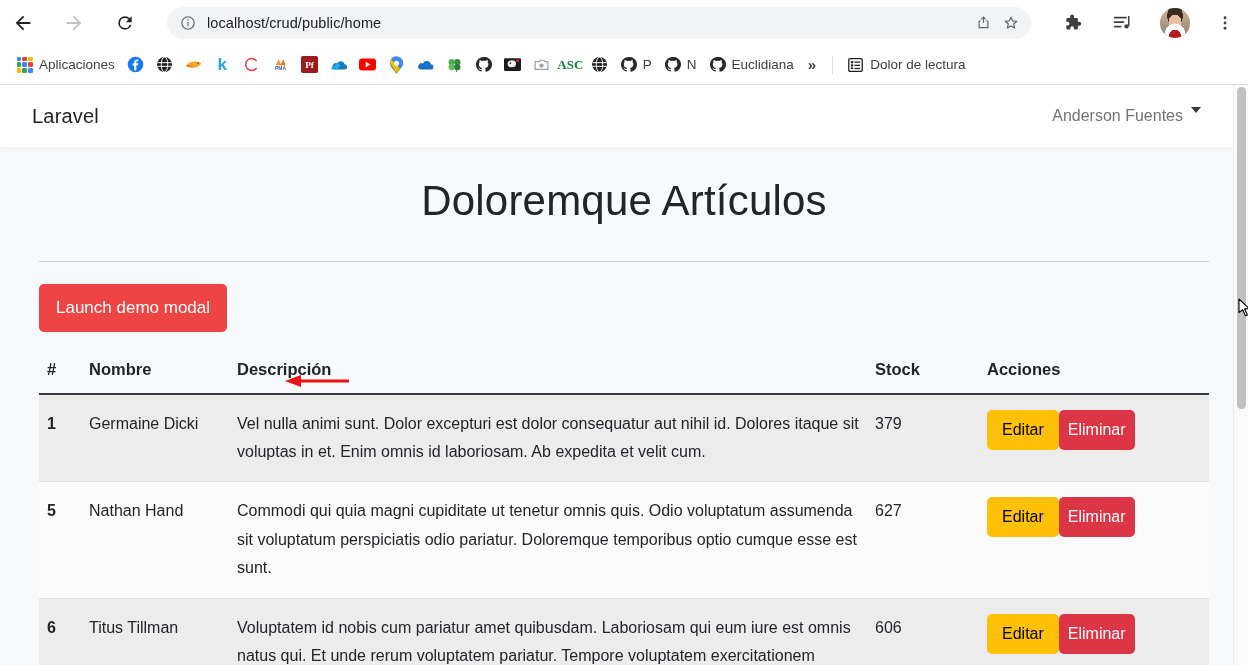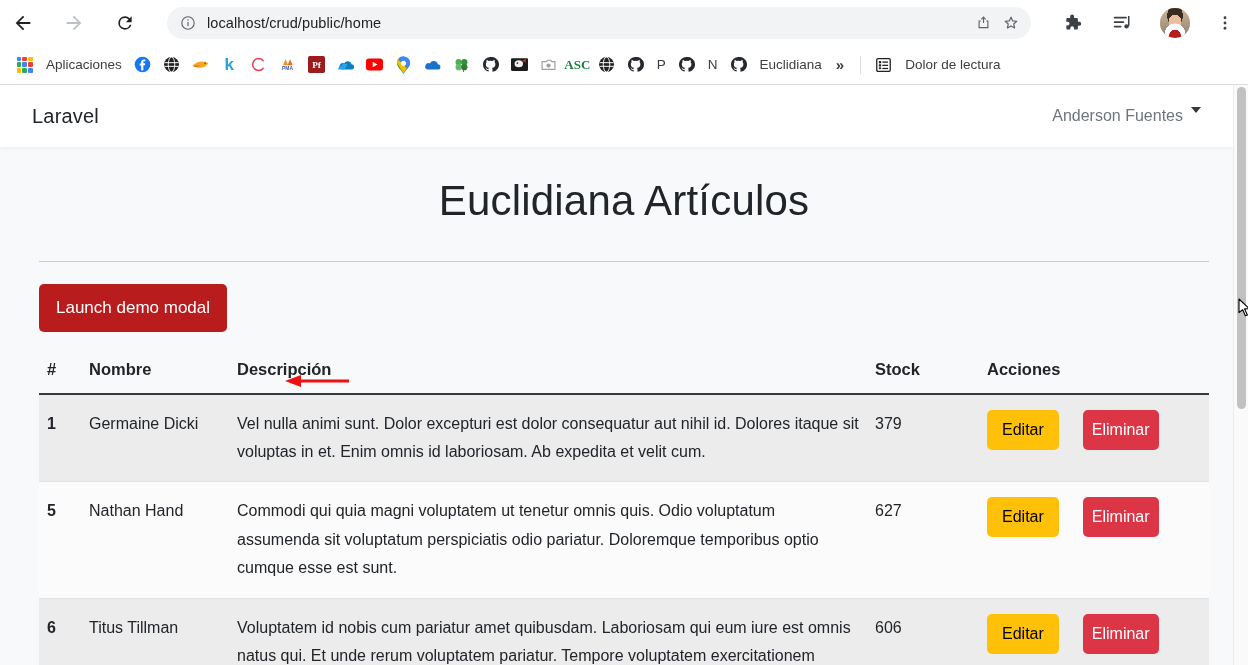--- a/index.html
+++ b/index.html
@@ -95,21 +95,21 @@
     align-items: center;
     padding: 0 4px 0 10px;
     gap: 0;
     border-bottom: 1px solid #dadce0;
     overflow: hidden;
     white-space: nowrap;
   }
   .bm {
     display: flex;
     align-items: center;
-    gap: 13px;
+    gap: 6px;
     padding: 4px 6px;
     border-radius: 4px;
     flex: 0 0 auto;
     font-size: 13.5px;
     color: #3c4043;
   }
   .bm-label { font-size: 13.5px; color: #3c4043; }
   .favicon {
     width: 17px; height: 17px;
     flex: 0 0 auto;
@@ -202,21 +202,21 @@
   }
   .btn {
     display: inline-block;
     border: 0;
     border-radius: 5px;
     font-family: inherit;
     cursor: pointer;
     line-height: 1.5;
   }
   .btn-primary {
-    background: #b91c1c;
+    background: #ef4444;
     color: #ffffff;
     font-size: 17px;
     padding: 11px 17px;
   }
   .btn-warning {
     background: #ffc107;
     color: #000000;
     font-size: 16px;
     padding: 8px 15px;
   }
@@ -261,21 +261,21 @@
   }
   table.data-table tbody tr:nth-child(odd) { background: #ececed; }
   table.data-table tbody tr:nth-child(even) { background: #fbfbfc; }
   td.col-id { width: 42px; font-weight: bold; padding-left: 14px; }
   th.col-id { width: 42px; padding-left: 14px; }
   td.col-name, th.col-name { width: 148px; }
   td.col-desc, th.col-desc { padding-right: 30px; }
   td.col-stock, th.col-stock { width: 112px; }
   td.col-actions, th.col-actions { width: 230px; }
   td.col-actions { padding-top: 13px; }
-  .actions-cell { display: flex; gap: 24px; }
+  .actions-cell { display: flex; gap: 0; }
 
   
   .scrollbar {
     position: absolute;
     top: 0; right: 0;
     width: 15px;
     height: 580px;
     background: #fafafa;
     border-left: 1px solid #ebebeb;
   }
@@ -570,21 +570,21 @@
 
   <div class="app-navbar">
     <a class="brand">Laravel</a>
     <div class="navbar-right">
       <span class="user-name">Anderson Fuentes</span>
       <span class="caret"></span>
     </div>
   </div>
 
   <div class="container">
-    <h1 class="page-title">Euclidiana Artículos</h1>
+    <h1 class="page-title">Doloremque Artículos</h1>
     <hr class="hr">
 
     <div class="btn-row">
       <button class="btn btn-primary">Launch demo modal</button>
     </div>
 
     <table class="data-table">
       <thead>
         <tr>
           <th class="col-id">#</th>
@@ -603,21 +603,21 @@
           <td class="col-actions">
             <div class="actions-cell">
               <button class="btn btn-warning">Editar</button>
               <button class="btn btn-danger">Eliminar</button>
             </div>
           </td>
         </tr>
         <tr>
           <td class="col-id">5</td>
           <td class="col-name">Nathan Hand</td>
-          <td class="col-desc">Commodi qui quia magni voluptatem ut tenetur omnis quis. Odio voluptatum assumenda sit voluptatum perspiciatis odio pariatur. Doloremque temporibus optio cumque esse est sunt.</td>
+          <td class="col-desc">Commodi qui quia magni cupiditate ut tenetur omnis quis. Odio voluptatum assumenda sit voluptatum perspiciatis odio pariatur. Doloremque temporibus optio cumque esse est sunt.</td>
           <td class="col-stock">627</td>
           <td class="col-actions">
             <div class="actions-cell">
               <button class="btn btn-warning">Editar</button>
               <button class="btn btn-danger">Eliminar</button>
             </div>
           </td>
         </tr>
         <tr>
           <td class="col-id">6</td>

